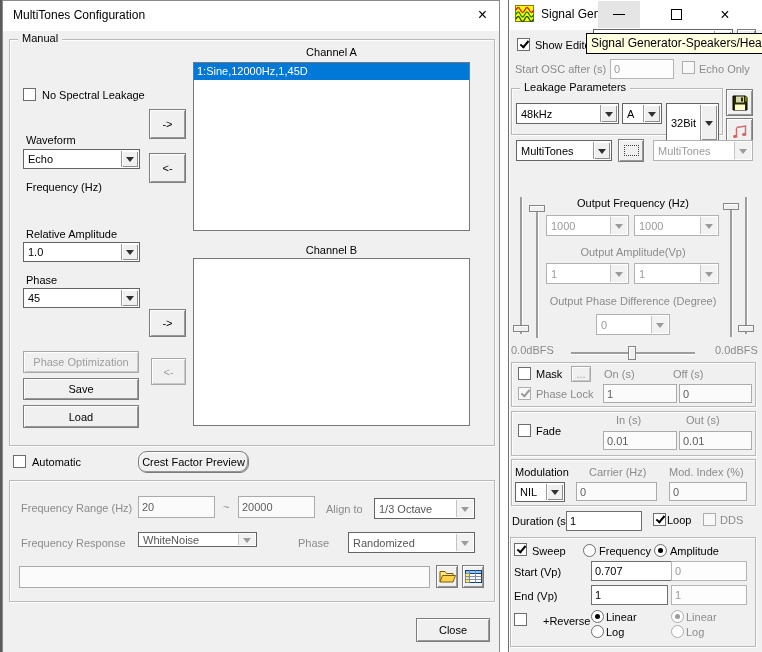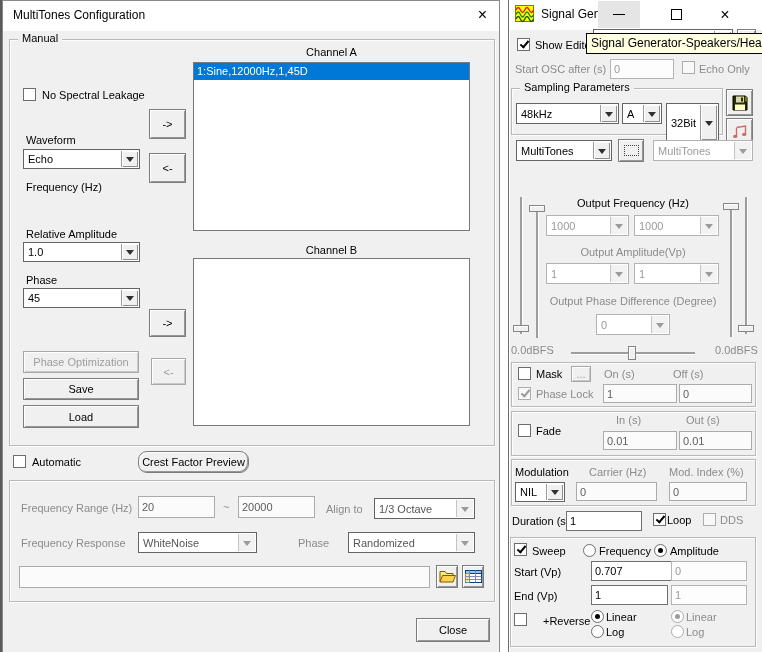--- a/index.html
+++ b/index.html
@@ -132,21 +132,21 @@
   <input class="inp dis" style="left: 135px; top: 495px; width: 77px; height: 22px;" value="20">
   <span class="t g" style="left:220px;top:500px;">~</span>
   <input class="inp dis" style="left: 235px; top: 495px; width: 77px; height: 22px;" value="20000">
   <span class="t g" style="left:323px;top:502px;">Align to</span>
   <div class="combo dis2" style="left:371px;top:497px;width:101px;height:21px;">
     <span class="val">1/3 Octave</span>
     <span class="ar"></span>
   </div>
 
   <span class="t g" style="left:18px;top:536px;">Frequency Response</span>
-  <div class="combo dis2" style="left:135px;top:531px;width:119px;height:21px;">
+  <div class="combo dis2" style="left:135px;top:531px;width:119px;height:15px;">
     <span class="val">WhiteNoise</span>
     <span class="ar"></span>
   </div>
   <span class="t g" style="left:295px;top:536px;">Phase</span>
   <div class="combo dis2" style="left:345px;top:531px;width:127px;height:21px;">
     <span class="val">Randomized</span>
     <span class="ar"></span>
   </div>
 
   <input class="inp dis" style="left: 16px; top: 565px; width: 411px; height: 22px;" value="">
@@ -196,21 +196,21 @@
   </div>
   <div class="btn" style="left:228px;top:29px;width:19px;height:24px;z-index:1;"></div>
   <div class="tooltip" style="left:77px;top:33px;">Signal Generator-Speakers/Hea</div>
 
   <span class="t g" style="left:6px;top:63px;">Start OSC after (s)</span>
   <input class="inp dis2" style="left: 101px; top: 59px; width: 64px; height: 20px;" value="0">
   <span class="cb dis" style="left:173px;top:61px;"></span>
   <span class="t g" style="left:190px;top:63px;">Echo Only</span>
 
   <div class="grp" style="left:2px;top:88px;width:212px;height:47px;">
-    <span class="lbl">Sampling Parameters</span>
+    <span class="lbl">Leakage Parameters</span>
   </div>
   <div class="combo" style="left:7px;top:103px;width:103px;height:21px;">
     <span class="val">48kHz</span>
     <span class="ar"></span>
   </div>
   <div class="combo" style="left:113px;top:103px;width:40px;height:21px;">
     <span class="val">A</span>
     <span class="ar"></span>
   </div>
   <div class="combo" style="left:157px;top:103px;width:53px;height:39px;text-align:center;">

